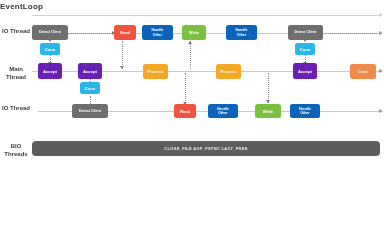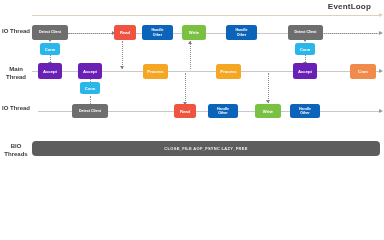--- a/index.html
+++ b/index.html
@@ -6,22 +6,22 @@
   body{
     width:384px;height:160px;
     background:#ffffff;
     font-family:"Liberation Sans","DejaVu Sans",sans-serif;
     overflow:hidden;
     position:relative;
   }
   #root{position:absolute;inset:0;width:384px;height:160px;}
 
   .title{
-    position:absolute;left:0;right:13px;top:2px;
-    text-align:right;
+    position:absolute;left:0;right:4px;top:2px;
+    text-align:left;
     font-size:8px;font-weight:bold;color:#3a3a3a;
     letter-spacing:.2px;
   }
 
   
   .timeline{
     position:absolute;left:32px;top:15px;width:348px;height:1px;
     background:#ddd2b4;
   }
   .timeline:after{

